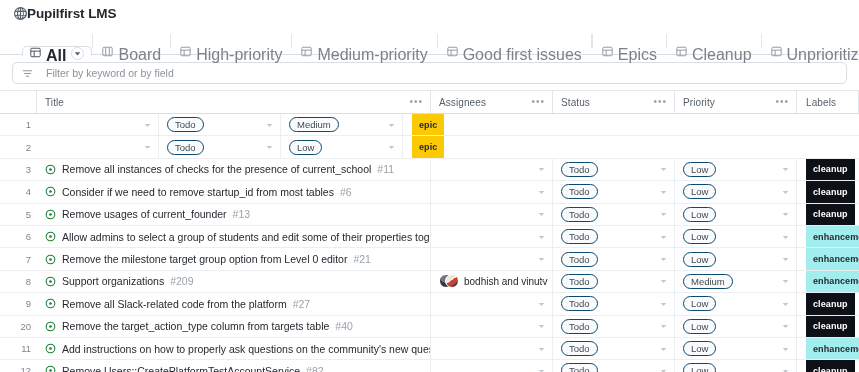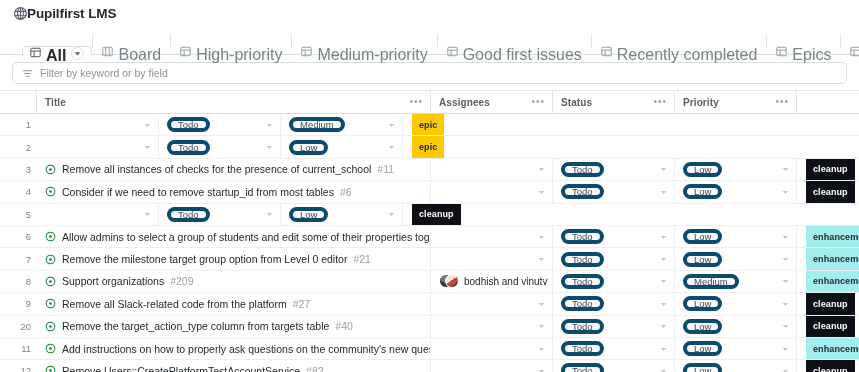--- a/index.html
+++ b/index.html
@@ -106,21 +106,21 @@
   .filterbar {
     padding: 7px 12px 6px 12px;
     background: #ffffff;
   }
   .filter-input {
     height: 22px;
     border: 1px solid #d8dee4;
     border-radius: 5px;
     display: flex;
     align-items: center;
-    gap: 7px;
+    gap: 13px;
     padding: 0 9px;
     background: #ffffff;
   }
   .filter-ico { width:11px; height:11px; color:#8c959f; display:block; flex:none; }
   .filter-ph { font-size: 10.5px; color: #8b939c; }
 
   
   .table-wrap {
     position: relative;
     border-top: 1px solid #e4e7ea;
@@ -149,21 +149,21 @@
   .c-num   { width: 37px;  border-right: none; justify-content: flex-end; padding-right: 6px; }
   .c-title { width: 394px; padding-left: 8px; }
   .c-assign{ width: 122px; padding-left: 8px; }
   .c-status{ width: 122px; padding-left: 8px; }
   .c-prio  { width: 122px; padding-left: 8px; }
   .c-label { width: 62px;  padding-left: 9px; border-right: none; }
 
   .th-label {
     font-size: 10px;
     color: #57606a;
-    font-weight: bold;
+    font-weight: normal;
     letter-spacing: 0.1px;
   }
   .dots {
     position: absolute;
     right: 7px; top: 50%;
     transform: translateY(-50%);
     font-size: 10px;
     color: #9aa2ab;
     letter-spacing: 1px;
     line-height: 1;
@@ -186,21 +186,21 @@
     margin-left: 6px;
     white-space: nowrap;
   }
 
   
   .pill {
     display: inline-flex;
     align-items: center;
     height: 15px;
     padding: 0 7px;
-    border: 4px solid #0c4a6e;
+    border: 1px solid #0c4a6e;
     border-radius: 9px;
     background: #fafbfc;
     font-size: 9.5px;
     color: #424a53;
   }
   .chev {
     position: absolute;
     right: 7px; top: 50%;
     transform: translateY(-50%);
     width: 7px; height: 7px;
@@ -304,27 +304,20 @@
     <div class="tab-sep"></div>
     <div class="tab">
       <svg class="tab-ico" viewBox="0 0 16 16" fill="none" stroke="currentColor" stroke-width="1.35">
         <rect x="1.2" y="1.8" width="13.6" height="12.4" rx="1.6"></rect>
           <path d="M1.2 6h13.6M6 6v8.2"></path>
       </svg>
       <span>Good first issues</span>
     </div>
 
     <div class="tab-sep"></div>
-    <div class="tab">
-      <svg class="tab-ico" viewBox="0 0 16 16" fill="none" stroke="currentColor" stroke-width="1.35">
-        <rect x="1.2" y="1.8" width="13.6" height="12.4" rx="1.6"></rect>
-          <path d="M1.2 6h13.6M6 6v8.2"></path>
-      </svg>
-      <span>Recently completed</span>
-    </div>
 
     <div class="tab-sep"></div>
     <div class="tab">
       <svg class="tab-ico" viewBox="0 0 16 16" fill="none" stroke="currentColor" stroke-width="1.35">
         <rect x="1.2" y="1.8" width="13.6" height="12.4" rx="1.6"></rect>
           <path d="M1.2 6h13.6M6 6v8.2"></path>
       </svg>
       <span>Epics</span>
     </div>
 
@@ -374,20 +367,23 @@
         <span class="dots">•••</span>
       </div>
       <div class="cell c-status">
         <span class="th-label">Status</span>
         <span class="dots">•••</span>
       </div>
       <div class="cell c-prio">
         <span class="th-label">Priority</span>
         <span class="dots">•••</span>
       </div>
+      <div class="cell c-label">
+        <span class="th-label">Labels</span>
+      </div>
     </div>
 
     <div id="rows">
         <div class="trow">
           <div class="cell c-num">
             <span class="rownum">1</span>
           </div>
           <div class="cell c-assign">
             <svg class="chev" viewBox="0 0 10 10" fill="currentColor">
               <path d="M1 3.4h8L5 7.8z"></path>
@@ -496,20 +492,28 @@
               <path d="M1 3.4h8L5 7.8z"></path>
             </svg>
           </div>
           <div class="cell c-label">
             <span class="lbl" style="background:#0d1117;color:#ffffff">cleanup</span>
           </div>
         </div>
         <div class="trow">
           <div class="cell c-num">
             <span class="rownum">5</span>
+          </div>
+          <div class="cell c-title">
+            <svg class="issue-ico" viewBox="0 0 16 16" fill="none" stroke="currentColor" stroke-width="1.5">
+              <circle cx="8" cy="8" r="6.3"></circle>
+              <circle cx="8" cy="8" r="1.9" fill="currentColor" stroke="none"></circle>
+            </svg>
+            <span class="issue-title">Remove usages of current_founder</span>
+            <span class="issue-num">#13</span>
           </div>
           <div class="cell c-assign">
             <svg class="chev" viewBox="0 0 10 10" fill="currentColor">
               <path d="M1 3.4h8L5 7.8z"></path>
             </svg>
           </div>
           <div class="cell c-status">
             <span class="pill">Todo</span>
             <svg class="chev" viewBox="0 0 10 10" fill="currentColor">
               <path d="M1 3.4h8L5 7.8z"></path>

